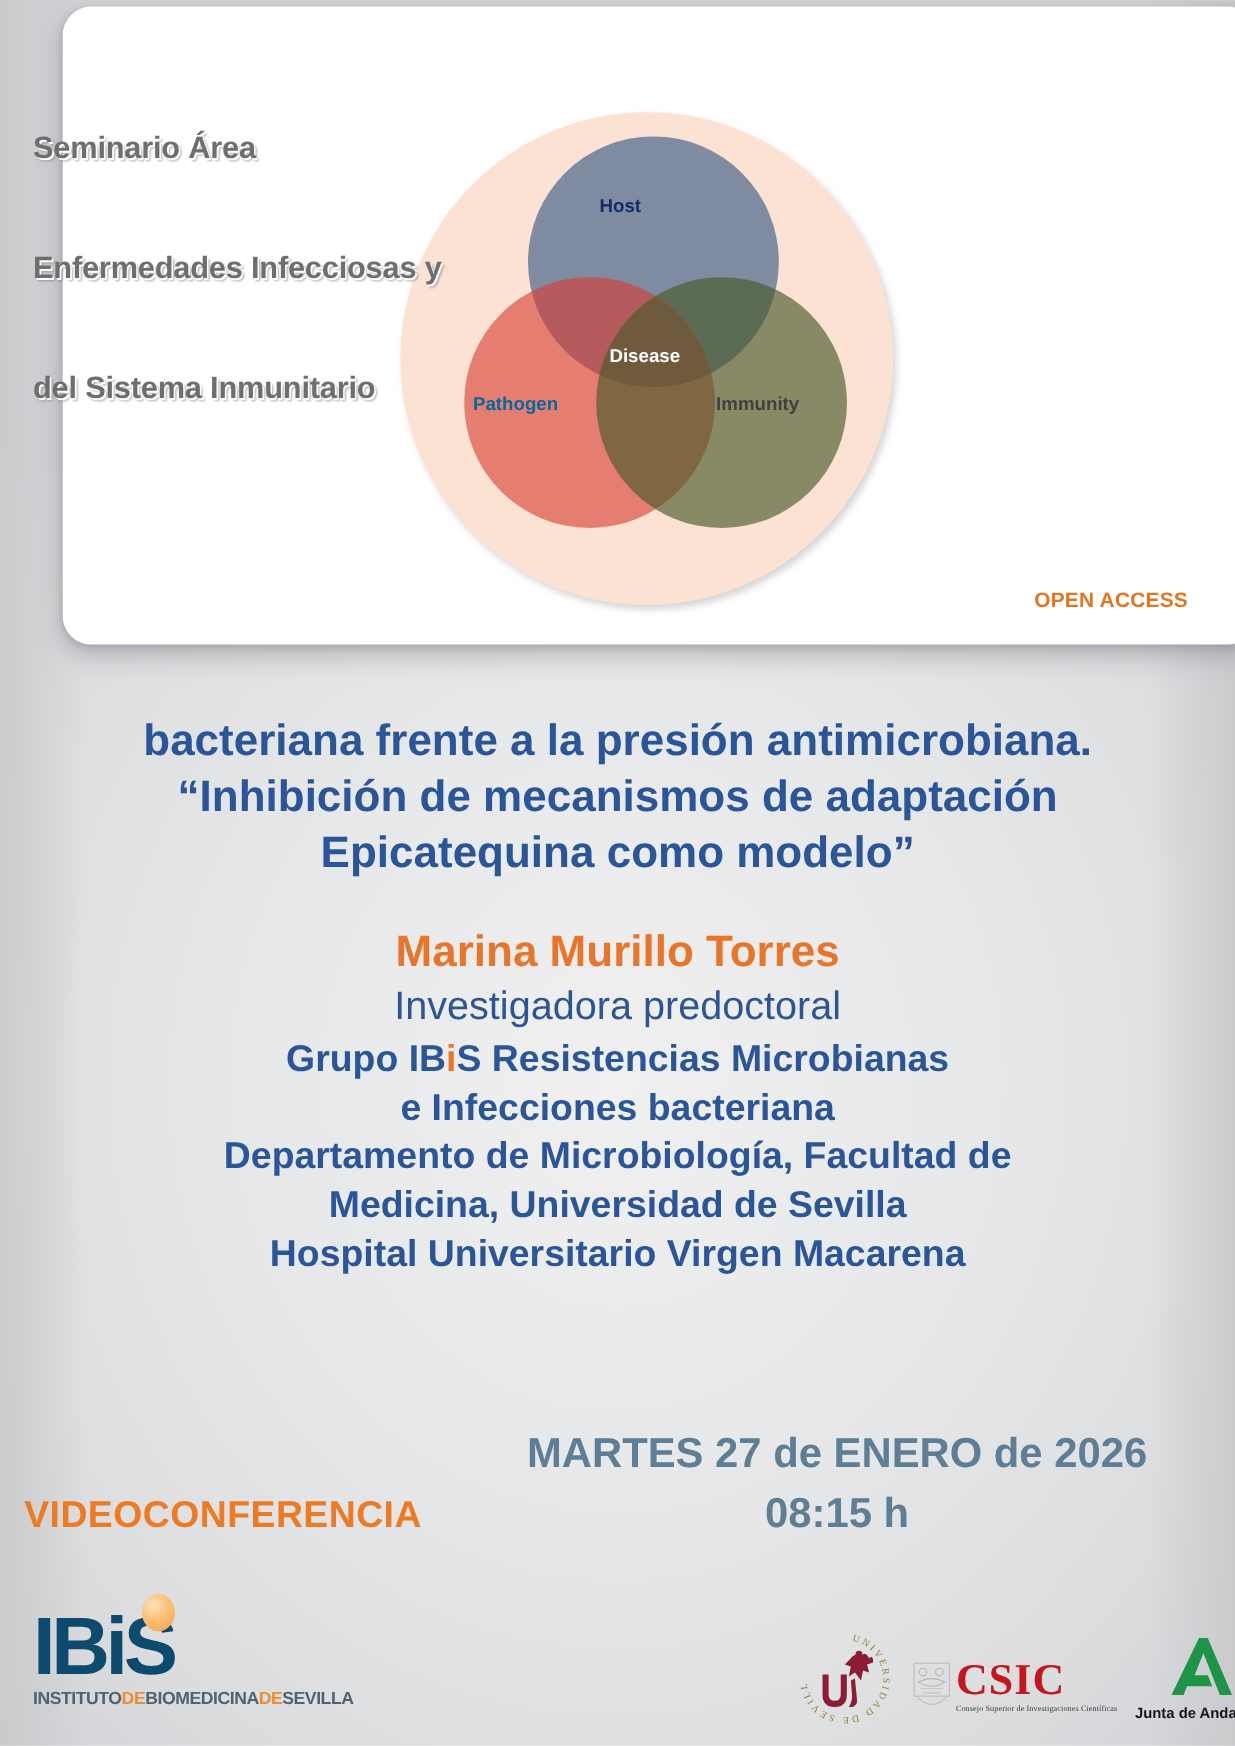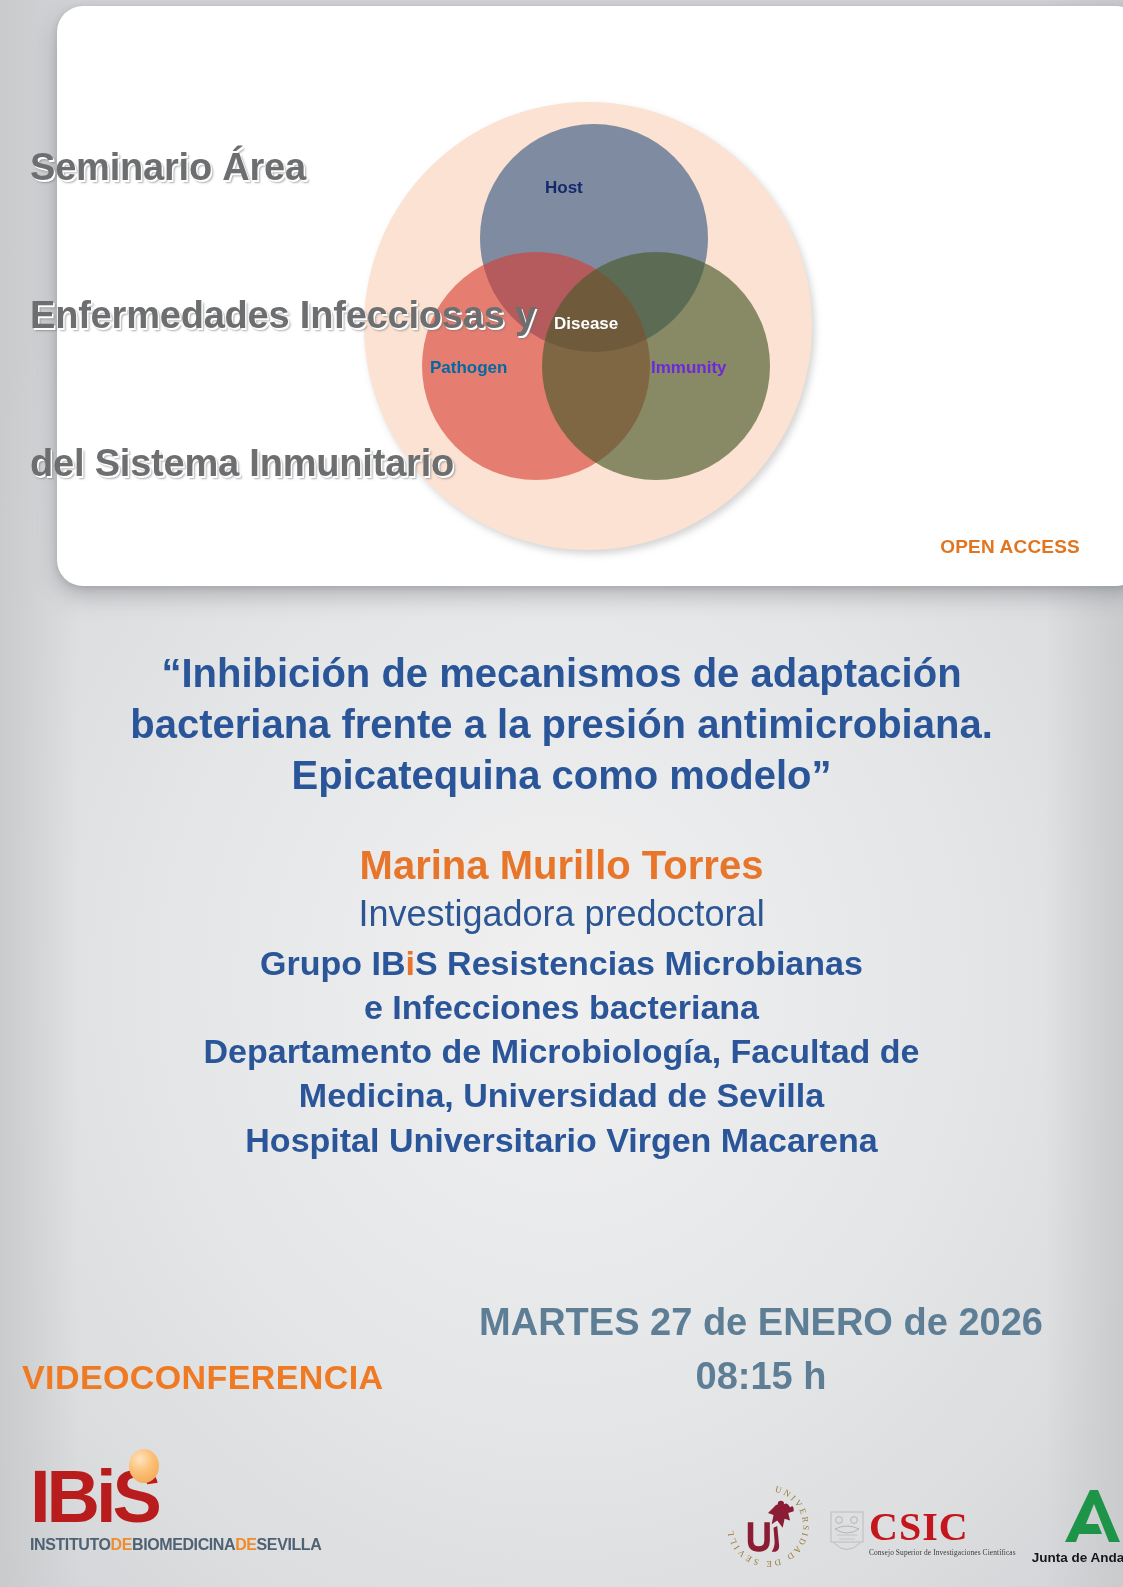--- a/index.html
+++ b/index.html
@@ -37,21 +37,21 @@
     position:absolute; inset:24px 26px 20px 26px;
     background:#fff;
     border-radius:4px;
   }
 
   
   .seminar-header {
     position:absolute;
     left:30px; top:44px;
     z-index:6;
-    font-size:38px;
+    font-size:28px;
     font-weight:bold;
     line-height:1.30;
     color:#6d6e70;
     letter-spacing:-0.2px;
     text-shadow: 1.5px 1.5px 0 #ffffff, 2.5px 2.5px 2px rgba(110,110,112,0.55);
     white-space:pre;
   }
   .seminar-header span { display:block; }
 
   
@@ -80,21 +80,21 @@
     left:178px; top:150px; width:228px; height:228px;
     background:rgba(74,92,44,0.66);
   }
   .venn-label {
     position:absolute; z-index:4;
     font-size:17px; font-weight:bold;
     white-space:nowrap;
   }
   .lbl-host     { left:181px; top:76px;  color:#14296b; }
   .lbl-pathogen { left:66px;  top:256px; color:#0369a1; }
-  .lbl-immunity { left:287px; top:256px; color:#6d28d9;text-align:right; }
+  .lbl-immunity { left:287px; top:256px; color:#404040;text-align:right; }
   .lbl-disease  { left:190px; top:212px; color:#ffffff;text-align:center; }
 
   
   .open-access {
     position:absolute; right:62px; bottom:28px;
     font-size:19px; font-weight:bold;
     color:#e2751f; letter-spacing:0.2px;
     z-index:6;
   }
 
@@ -143,21 +143,21 @@
   }
 
   
   .ibis-logo {
     position:absolute; left:30px; top:1462px;
     width:290px; height:110px;
   }
   .ibis-mark {
     position:relative;
     font-size:74px; font-weight:bold;
-    color:#b91c1c; letter-spacing:-4px;
+    color:#0c4a6e; letter-spacing:-4px;
     line-height:0.95;
     font-family:"Liberation Sans", sans-serif;
   }
   .ibis-mark .dot {
     position:absolute; left:99px; top:-13px;
     width:30px; height:34px; border-radius:50%;
     background:radial-gradient(circle at 36% 30%, #ffe3c0 0%, #fbc177 42%, #f0a04b 100%);
   }
   .ibis-sub {
     margin-top:4px;
@@ -217,22 +217,22 @@
 
 <div class="seminar-header">
   <span>Seminario Área</span>
   <span>Enfermedades Infecciosas y</span>
   <span>del Sistema Inmunitario</span>
 </div>
 
 <div class="body-block">
 
   <div class="talk-title">
+    <div>bacteriana frente a la presión antimicrobiana.</div>
     <div>“Inhibición de mecanismos de adaptación</div>
-    <div>bacteriana frente a la presión antimicrobiana.</div>
     <div>Epicatequina como modelo”</div>
   </div>
 
   <div class="speaker-name">Marina Murillo Torres</div>
   <div class="speaker-role">Investigadora predoctoral</div>
 
   <div class="affiliation">
     <div><span>Grupo IB</span><span class="i-orange">i</span><span>S Resistencias Microbianas</span></div>
     <div>e Infecciones bacteriana</div>
     <div>Departamento de Microbiología, Facultad de</div>

